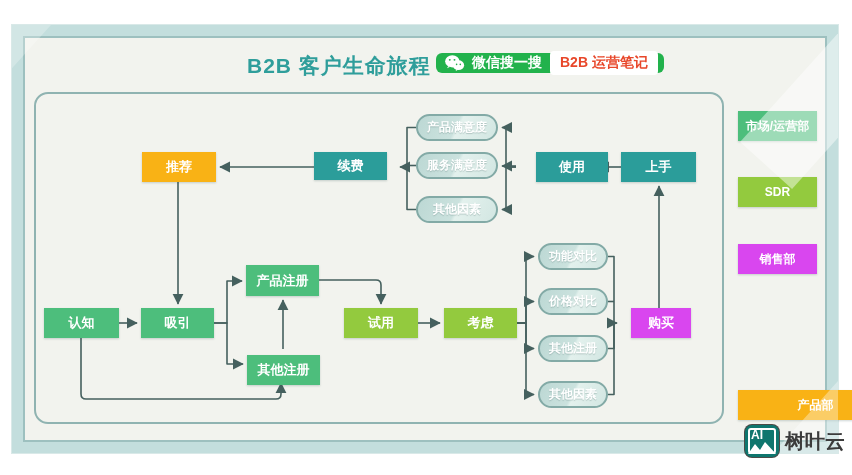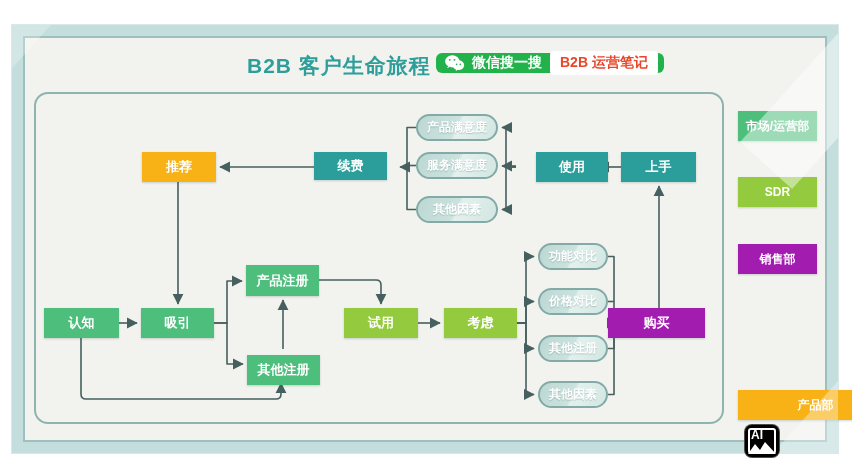--- a/index.html
+++ b/index.html
@@ -51,21 +51,21 @@
 
   .node{
     position:absolute;display:flex;align-items:center;justify-content:center;
     color:#fff;font-size:13px;font-weight:700;white-space:nowrap;
     box-shadow:0 1px 2px rgba(60,90,88,.25);
   }
   .teal  {background:#2b9d9a;}
   .green {background:#4dbe7c;}
   .lime  {background:#93ca3e;}
   .orange{background:#f9b215;}
-  .red   {background:#a21caf;}
+  .red   {background:#d946ef;}
 
   .pill{
     position:absolute;display:flex;align-items:center;justify-content:center;
     color:#ffffff;font-size:12px;font-weight:700;white-space:nowrap;
     border:2px solid #83aaa6;border-radius:15px;box-sizing:border-box;
     background:linear-gradient(115deg,#bcd8d4 0%,#cbe2de 48%,#e3f1ed 52%,#d2e6e2 100%);
     text-shadow:0 1px 1px rgba(90,120,118,.35);
   }
 
   
@@ -75,21 +75,21 @@
   .n-onboard       {left:585px;top:58px; width:75px;height:30px;}
   .p-sat0          {left:380px;top:20px; width:82px;height:27px;}
   .p-sat1          {left:380px;top:58px; width:82px;height:27px;}
   .p-sat2          {left:380px;top:102px;width:82px;height:27px;}
   .n-awareness     {left:8px;  top:214px;width:75px;height:30px;}
   .n-attract       {left:105px;top:214px;width:73px;height:30px;}
   .n-product-signup{left:210px;top:171px;width:73px;height:31px;}
   .n-other-signup  {left:211px;top:261px;width:73px;height:30px;}
   .n-trial         {left:308px;top:214px;width:74px;height:30px;}
   .n-consider      {left:408px;top:214px;width:73px;height:30px;}
-  .n-purchase      {left:572px;top:214px;width:97px;height:30px;}
+  .n-purchase      {left:595px;top:214px;width:60px;height:30px;}
   .p-cmp0          {left:502px;top:149px;width:70px;height:27px;}
   .p-cmp1          {left:502px;top:194px;width:70px;height:27px;}
   .p-cmp2          {left:502px;top:241px;width:70px;height:27px;}
   .p-cmp3          {left:502px;top:287px;width:70px;height:27px;}
 
   
   .dept{
     position:absolute;left:715px;width:79px;height:30px;
     display:flex;align-items:center;justify-content:center;
     color:#fff;font-weight:700;font-size:12px;white-space:nowrap;z-index:2;
@@ -97,21 +97,21 @@
   }
   .dept1{top:75px;}  .dept2{top:141px;} .dept3{top:208px;}
   .dept4{top:276px;} .dept5{top:354px;padding-left:38px;}
 
   
   .brand{
     position:absolute;left:745px;top:425px;z-index:10;
     display:flex;align-items:center;gap:6px;
   }
   .brand .icon{
-    position:relative;width:34px;height:32px;background:#000000;border-radius:7px;
+    position:relative;width:34px;height:32px;background:#0f766e;border-radius:7px;
     box-shadow:0 0 0 1px #4d4a47;
   }
   .brand .icon .inner{
     position:absolute;left:3px;top:3px;right:3px;bottom:3px;
     border:2px solid #ffffff;border-radius:3px;
   }
   .brand .icon .ai{
     position:absolute;left:6px;top:3px;color:#ffffff;font-size:12px;font-weight:700;
   }
   .brand .icon svg{position:absolute;left:3px;bottom:3px;}
@@ -227,13 +227,14 @@
 </div>
 
 <div class="brand">
   <div class="icon">
     <div class="inner"></div>
     <span class="ai">AI</span>
     <svg width="28" height="13" viewBox="0 0 28 13">
       <path d="M0,13 L7,3 L12,9 L17,1 L28,13 Z" fill="#ffffff"></path>
     </svg>
   </div>
+  <span class="name">树叶云</span>
 </div>
 
 </body></html>

